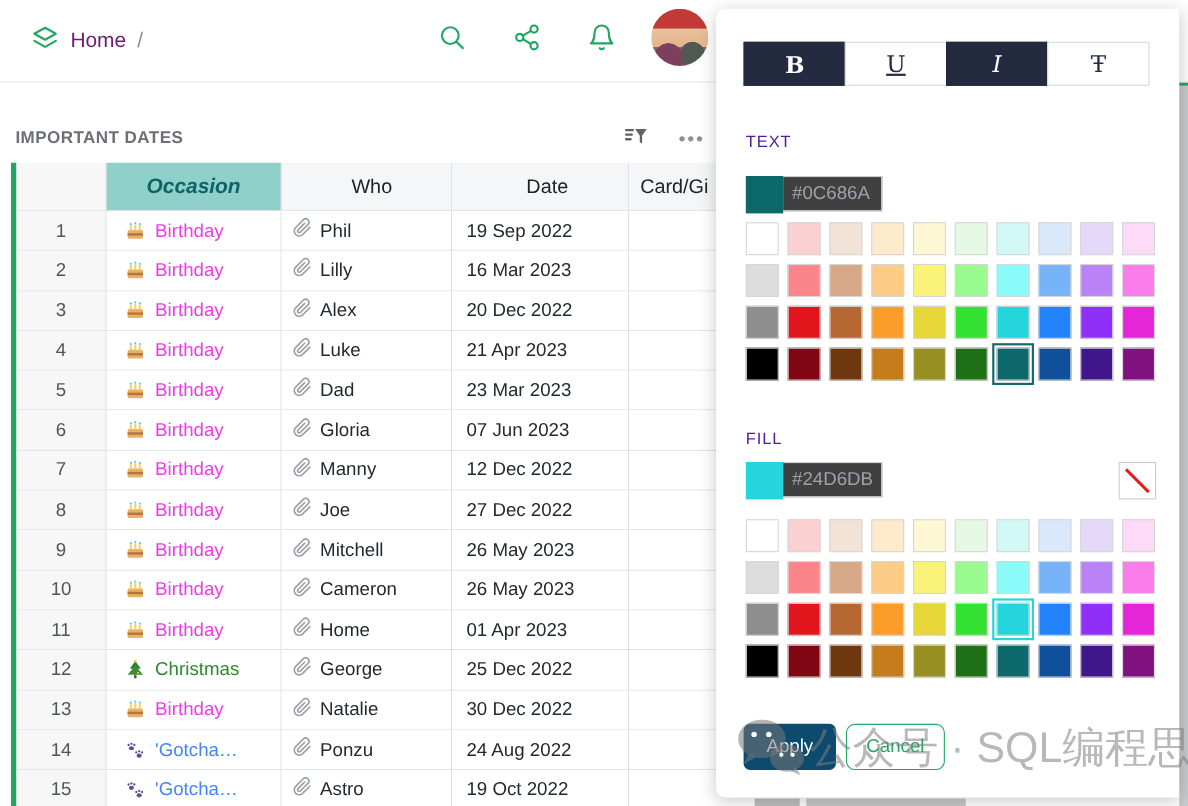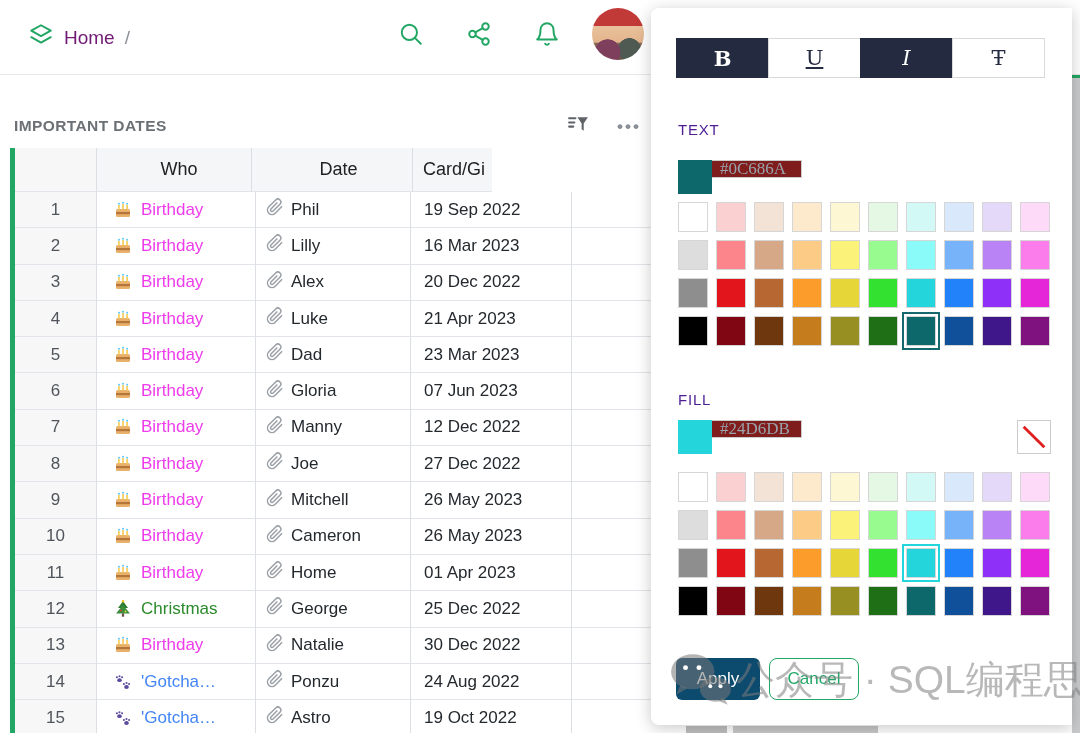--- a/index.html
+++ b/index.html
@@ -65,22 +65,22 @@
     display:flex; align-items:center; justify-content:center; font-size:21px; color:#242B41;
     font-family:"DejaVu Serif", serif; cursor:pointer; }
   .fmt-btn:first-child { margin-left:0; }
   .fmt-btn.active { background:#242B41; color:#fff; border-color:#242B41; }
   .fmt-bold { font-weight:bold; }
   .fmt-underline { text-decoration:underline; }
   .fmt-italic { font-style:italic; }
   .sec-label { position:absolute; left:27px; font-size:15px; color:#4c1d95; letter-spacing:.8px; }
   .hexrow { position:absolute; left:27px; display:flex; }
   .hex-swatch { width:34px; height:34px; }
-  .hex-input { width:90px; height:18px; border:1px solid #ccc; border-left:none; font-size:17px;
-    color:#9aa2ab; padding-left:8px; font-family:Liberation Serif, serif; background:#7f1d1d; }
+  .hex-input { width:90px; height:32px; border:1px solid #ccc; border-left:none; font-size:17px;
+    color:#9aa2ab; padding-left:8px; font-family:Liberation Sans, sans-serif; background:#404040; }
   .nofill { position:absolute; left:366px; width:34px; height:34px; border:1px solid #ccc;
     background:#fff; cursor:pointer; padding:0; }
   .nofill svg { width:100%; height:100%; display:block; }
   .palette { position:absolute; left:27px; display:grid; grid-template-columns:repeat(10,30px);
     gap:8px; }
   .swatch { width:30px; height:30px; border:1px solid #d6d6d6; cursor:pointer; }
   .swatch.sel-text { box-shadow:0 0 0 2px #fff, 0 0 0 4px #15686B; position:relative; z-index:2; }
   .swatch.sel-fill { box-shadow:0 0 0 2px #fff, 0 0 0 4px #24D6DB; position:relative; z-index:2; }
   .apply-btn { position:absolute; left:25px; top:650px; width:84px; height:42px; background:#0c4a6e;
     color:#fff; font-size:17px; border:none; border-radius:6px; cursor:pointer;
@@ -153,20 +153,21 @@
       <path d="M11 5h10l-4 6v7l-2-1.5V11l-4-6z" fill="#5f6368" stroke="none"></path>
     </svg>
   </span>
   <span class="dots">•••</span>
 </div>
 
 <div class="green-bar"></div>
 <div class="grid">
   <div class="thead">
     <div class="cell col-num"></div>
+    <div class="cell col-occ">Occasion</div>
     <div class="cell col-who">Who</div>
     <div class="cell col-date">Date</div>
     <div class="cell col-card">Card/Gi</div>
   </div>
   <div id="table-body">
       <div class="trow">
         <div class="cell col-num">1</div>
         <div class="cell col-occ">
           <span class="occ-icon"><svg viewBox="0 0 20 20">
               <rect x="3" y="9" width="14" height="8" rx="1.5" fill="#E8B06B"></rect>

